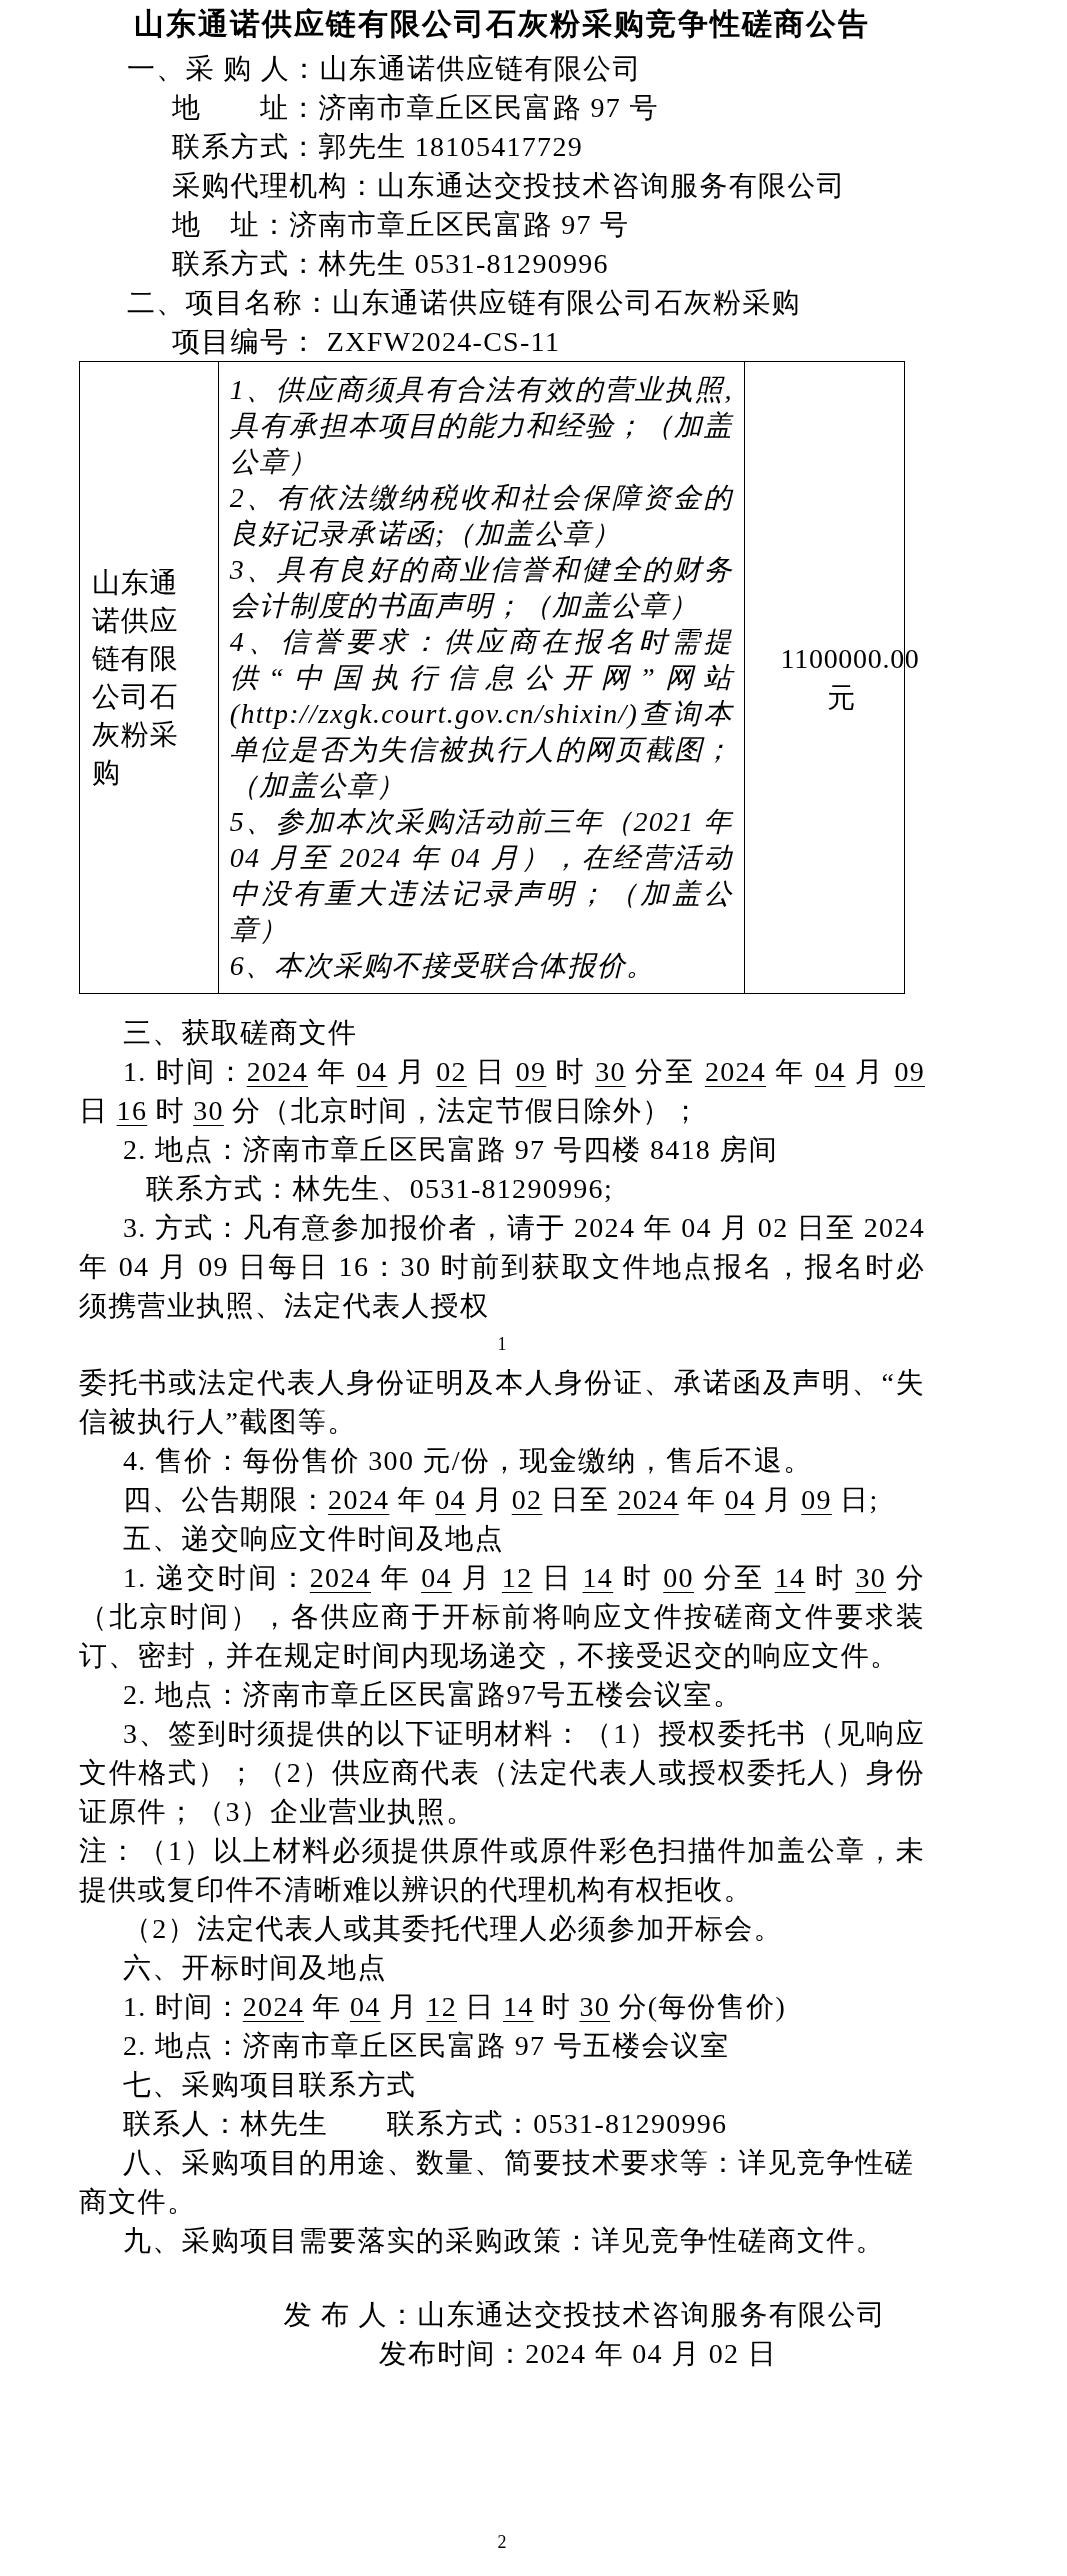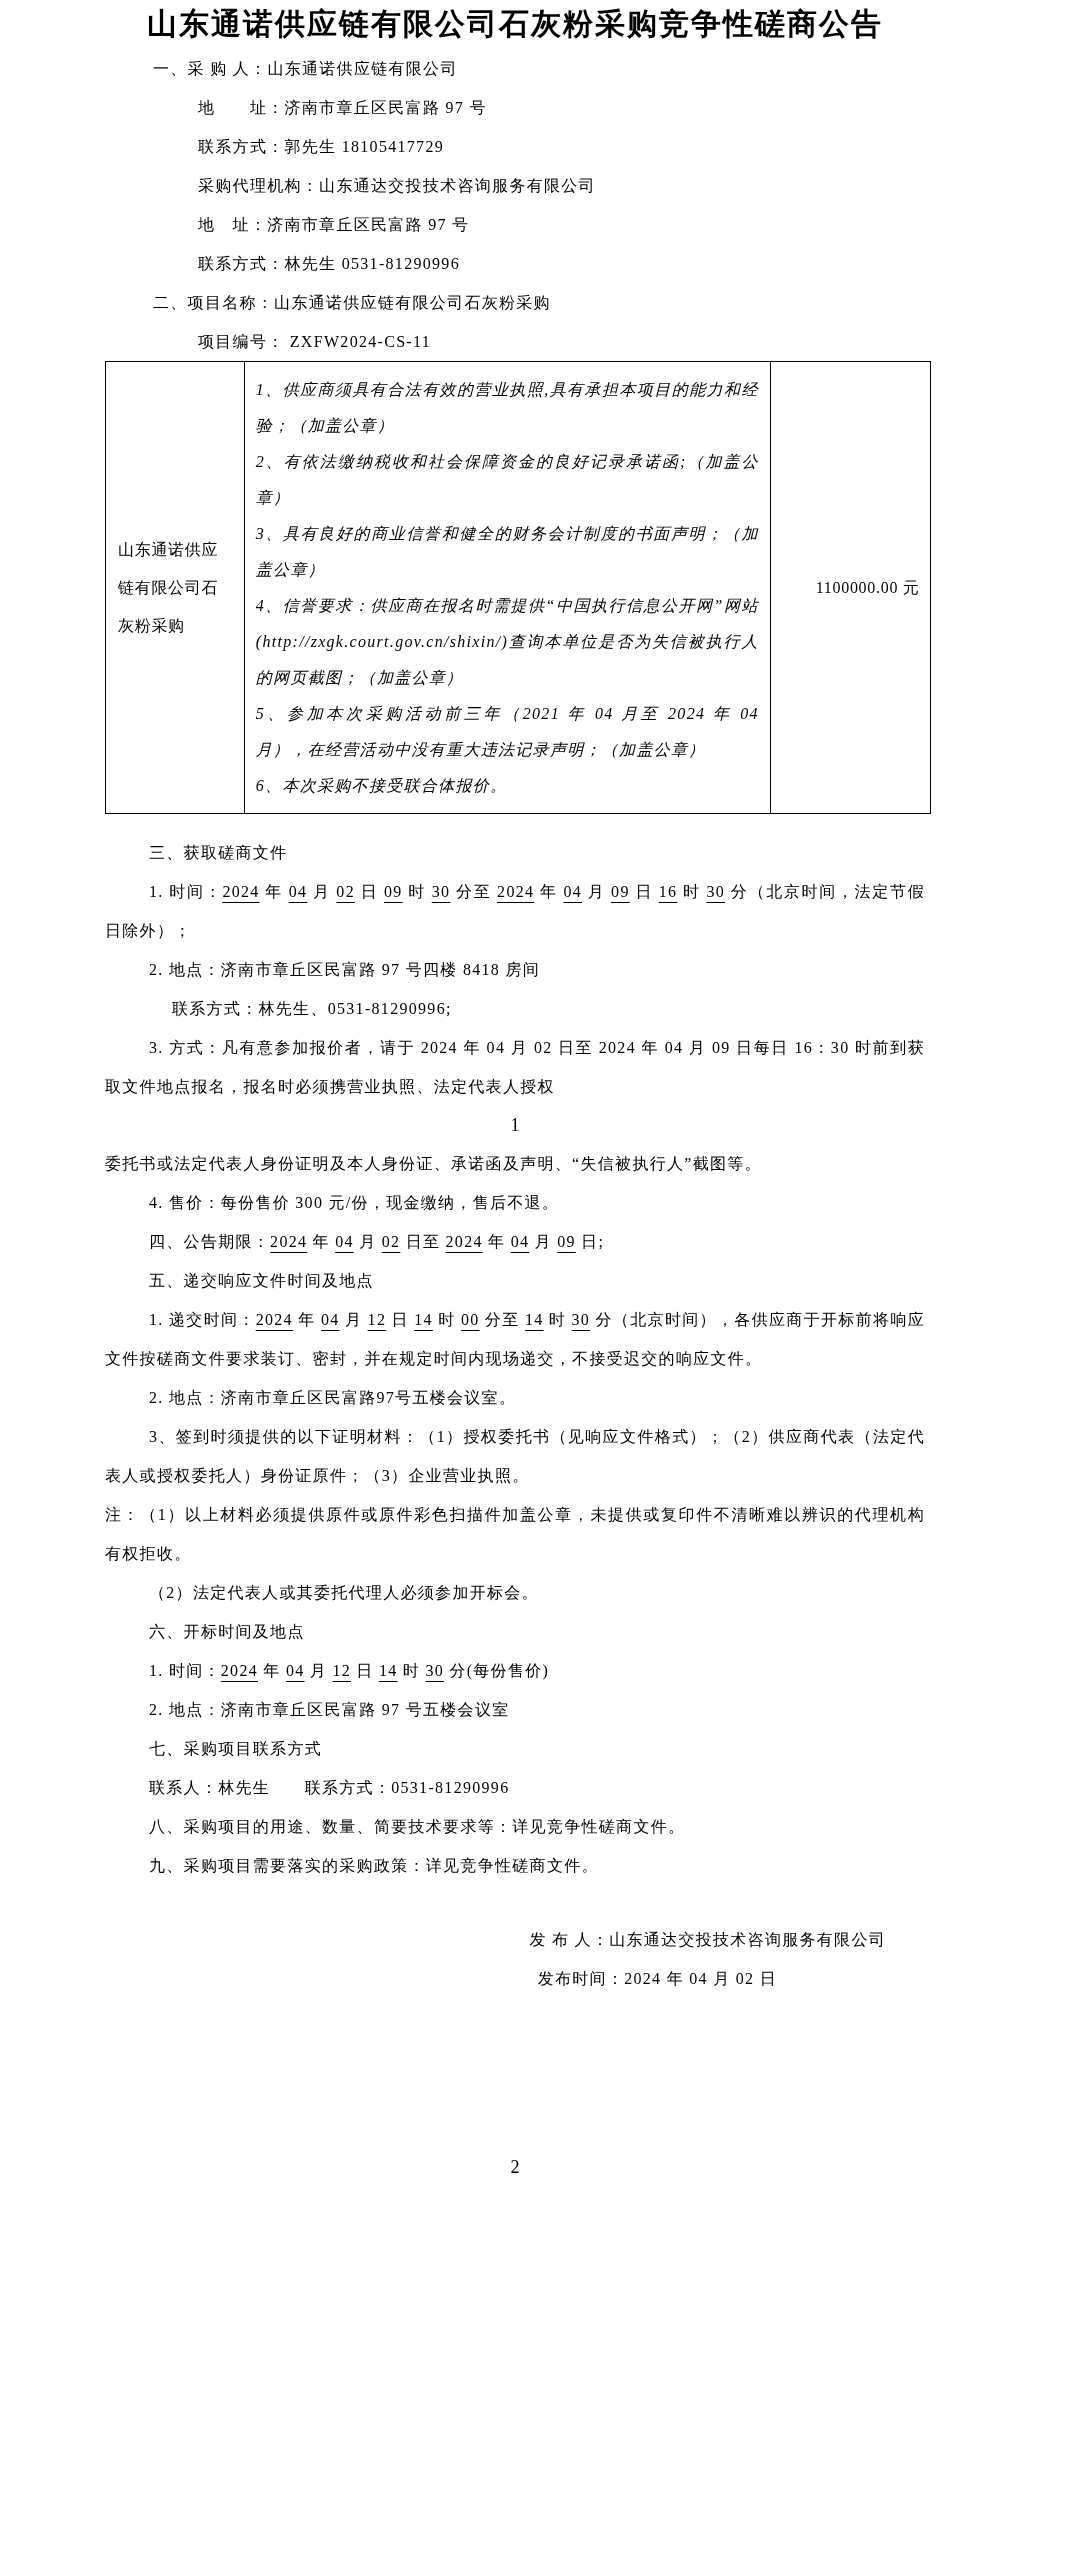--- a/index.html
+++ b/index.html
@@ -1,26 +1,26 @@
 <!DOCTYPE html>
 <html style="font-size:10.8px"><head>
 <meta charset="utf-8">
 <style>
   html,body{margin:0;padding:0;}
   body{
     width:1068px;height:2576px;background:#ffffff;color:#000;
     font-family:"Liberation Serif","DejaVu Serif",serif;
     overflow:hidden;
   }
-  .page{padding:4px 143px 0 105px;}
+  .page{padding:4px 143px 0 79px;}
   h1{
     margin:0 0 5.4px 0;font-size:30px;line-height:40px;font-weight:bold;
     text-align:center;letter-spacing:2px;
   }
-  p{margin:0;font-size:16px;line-height:39px;letter-spacing:1.3px;}
+  p{margin:0;font-size:28px;line-height:39px;letter-spacing:1.3px;}
   .ind{text-indent:44px;}
   .ind2{text-indent:67px;}
   .noind{text-indent:0;}
   .just{text-align:justify;}
   .ind-a{margin-left:48px;}
   .ind-b{margin-left:93px;}
   table{
     border-collapse:collapse;width:774px;margin:0;
     table-layout:fixed;
   }

